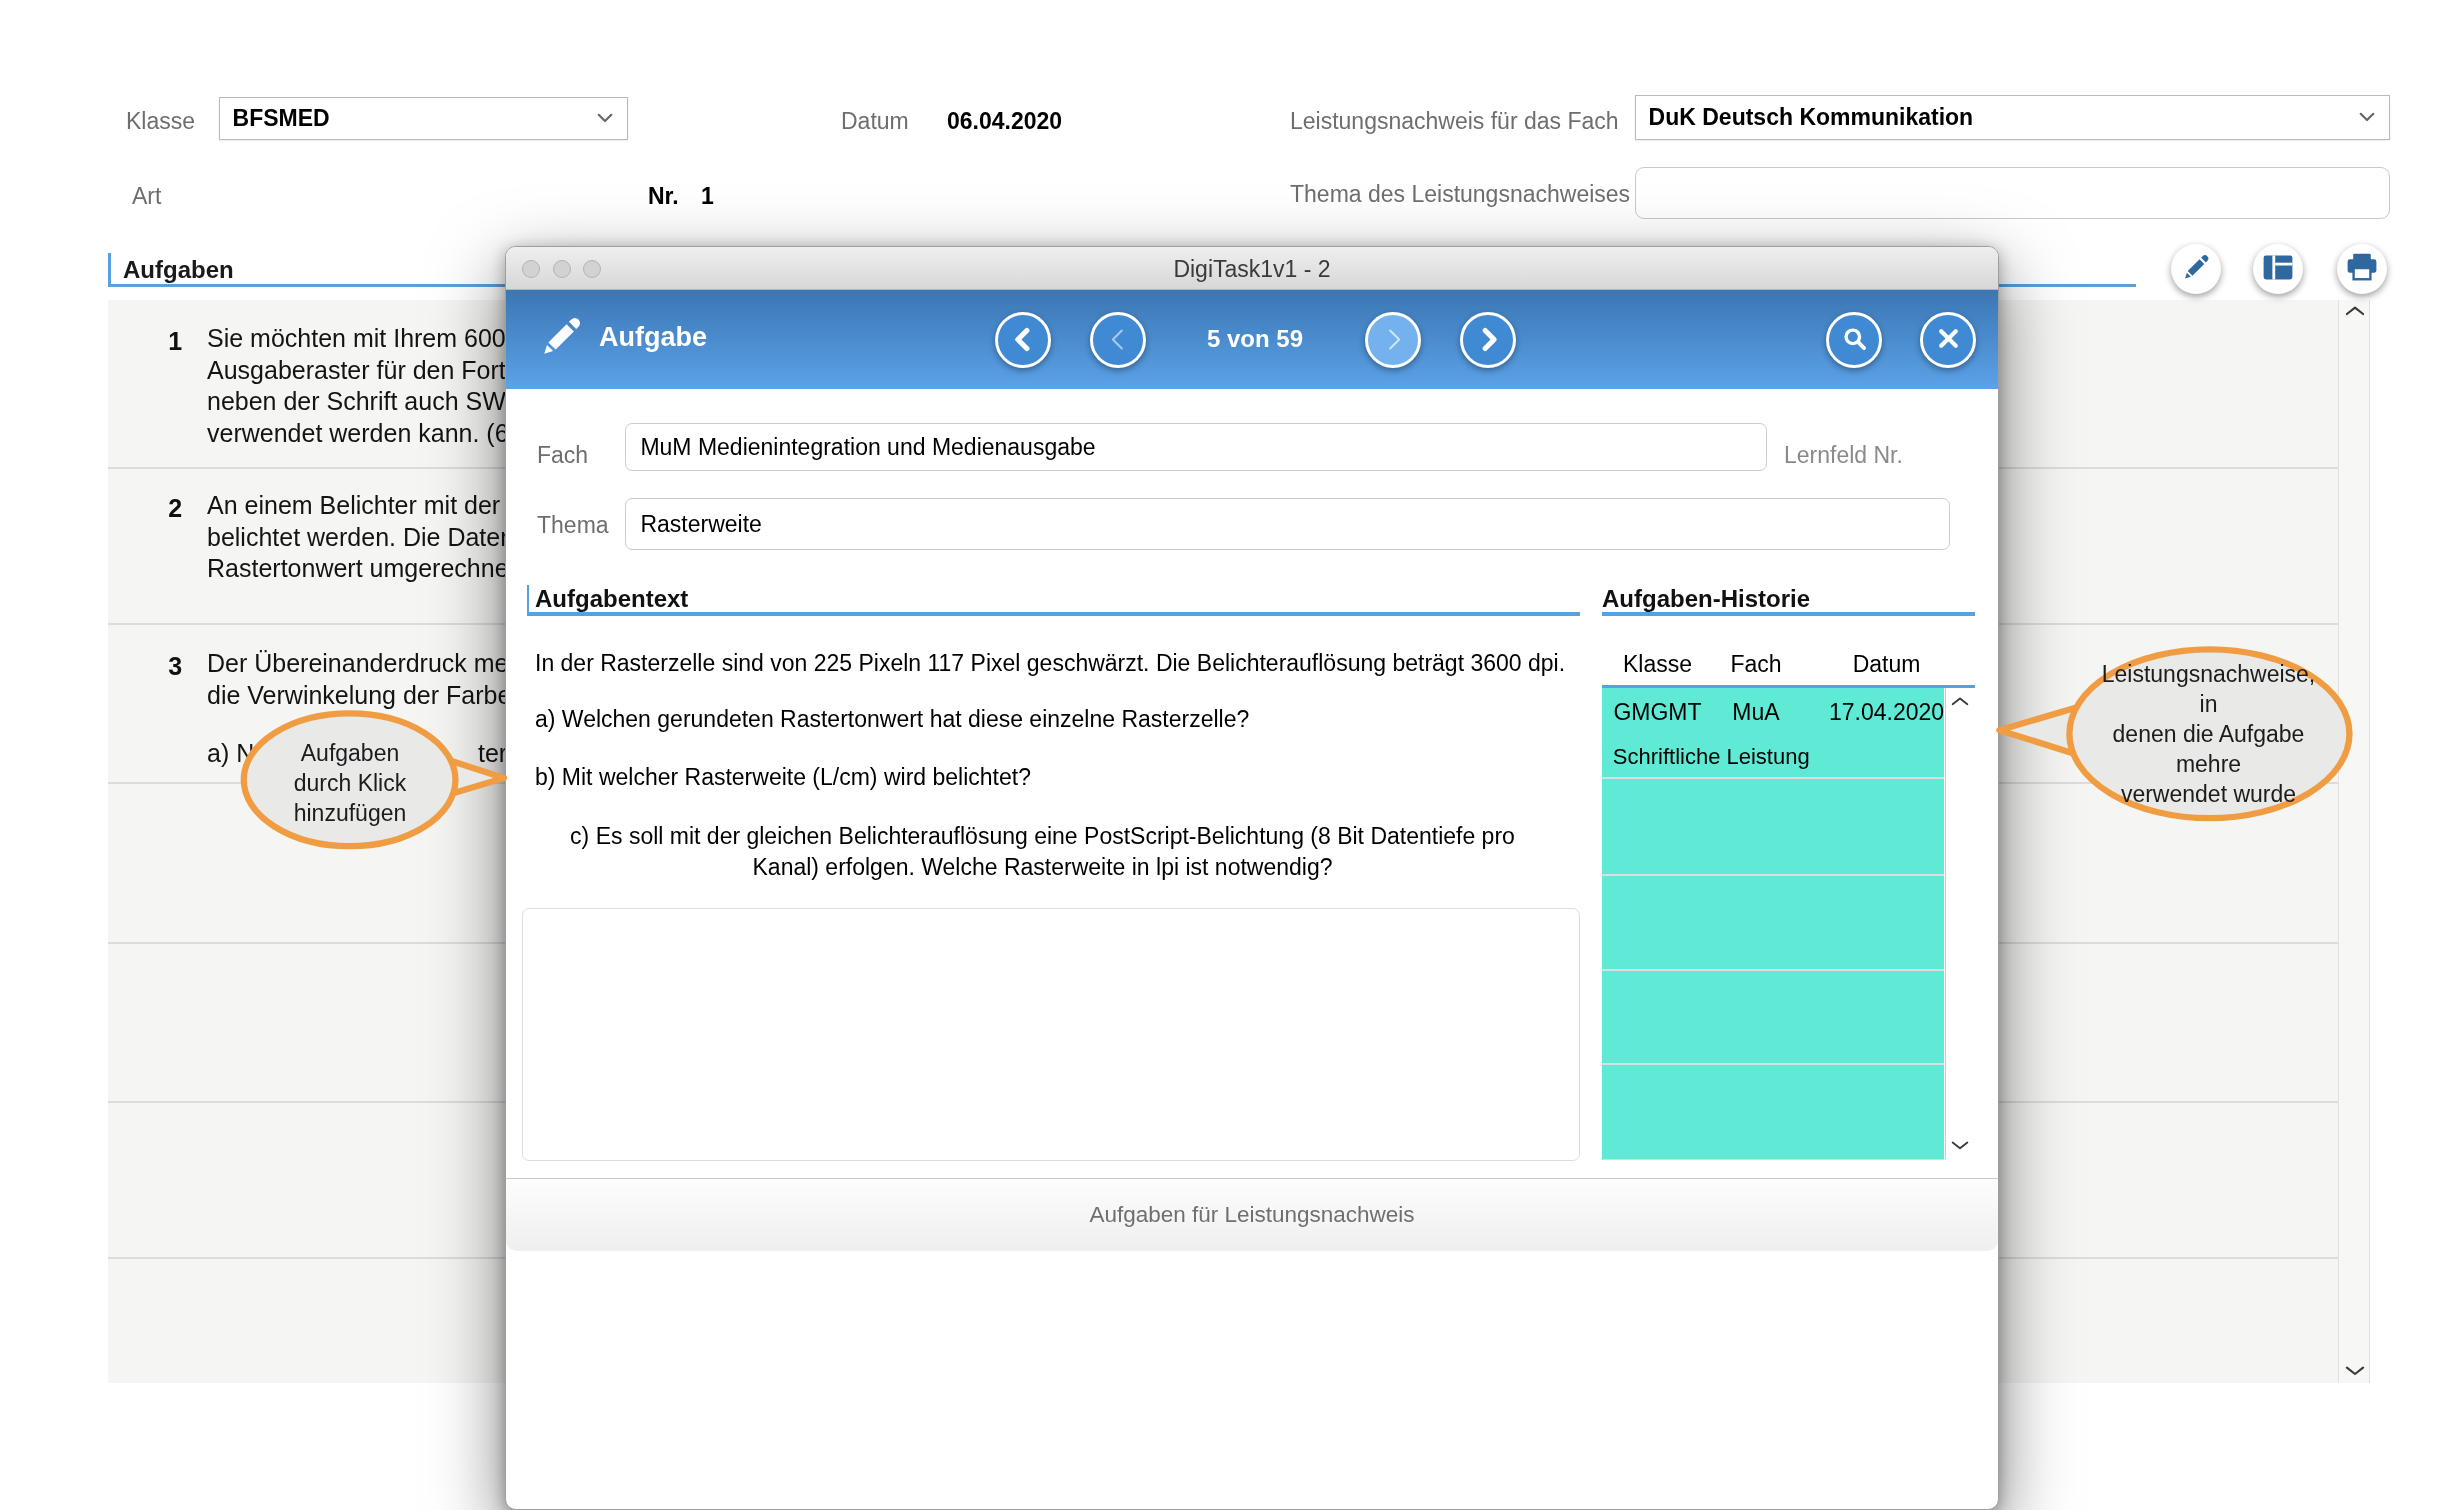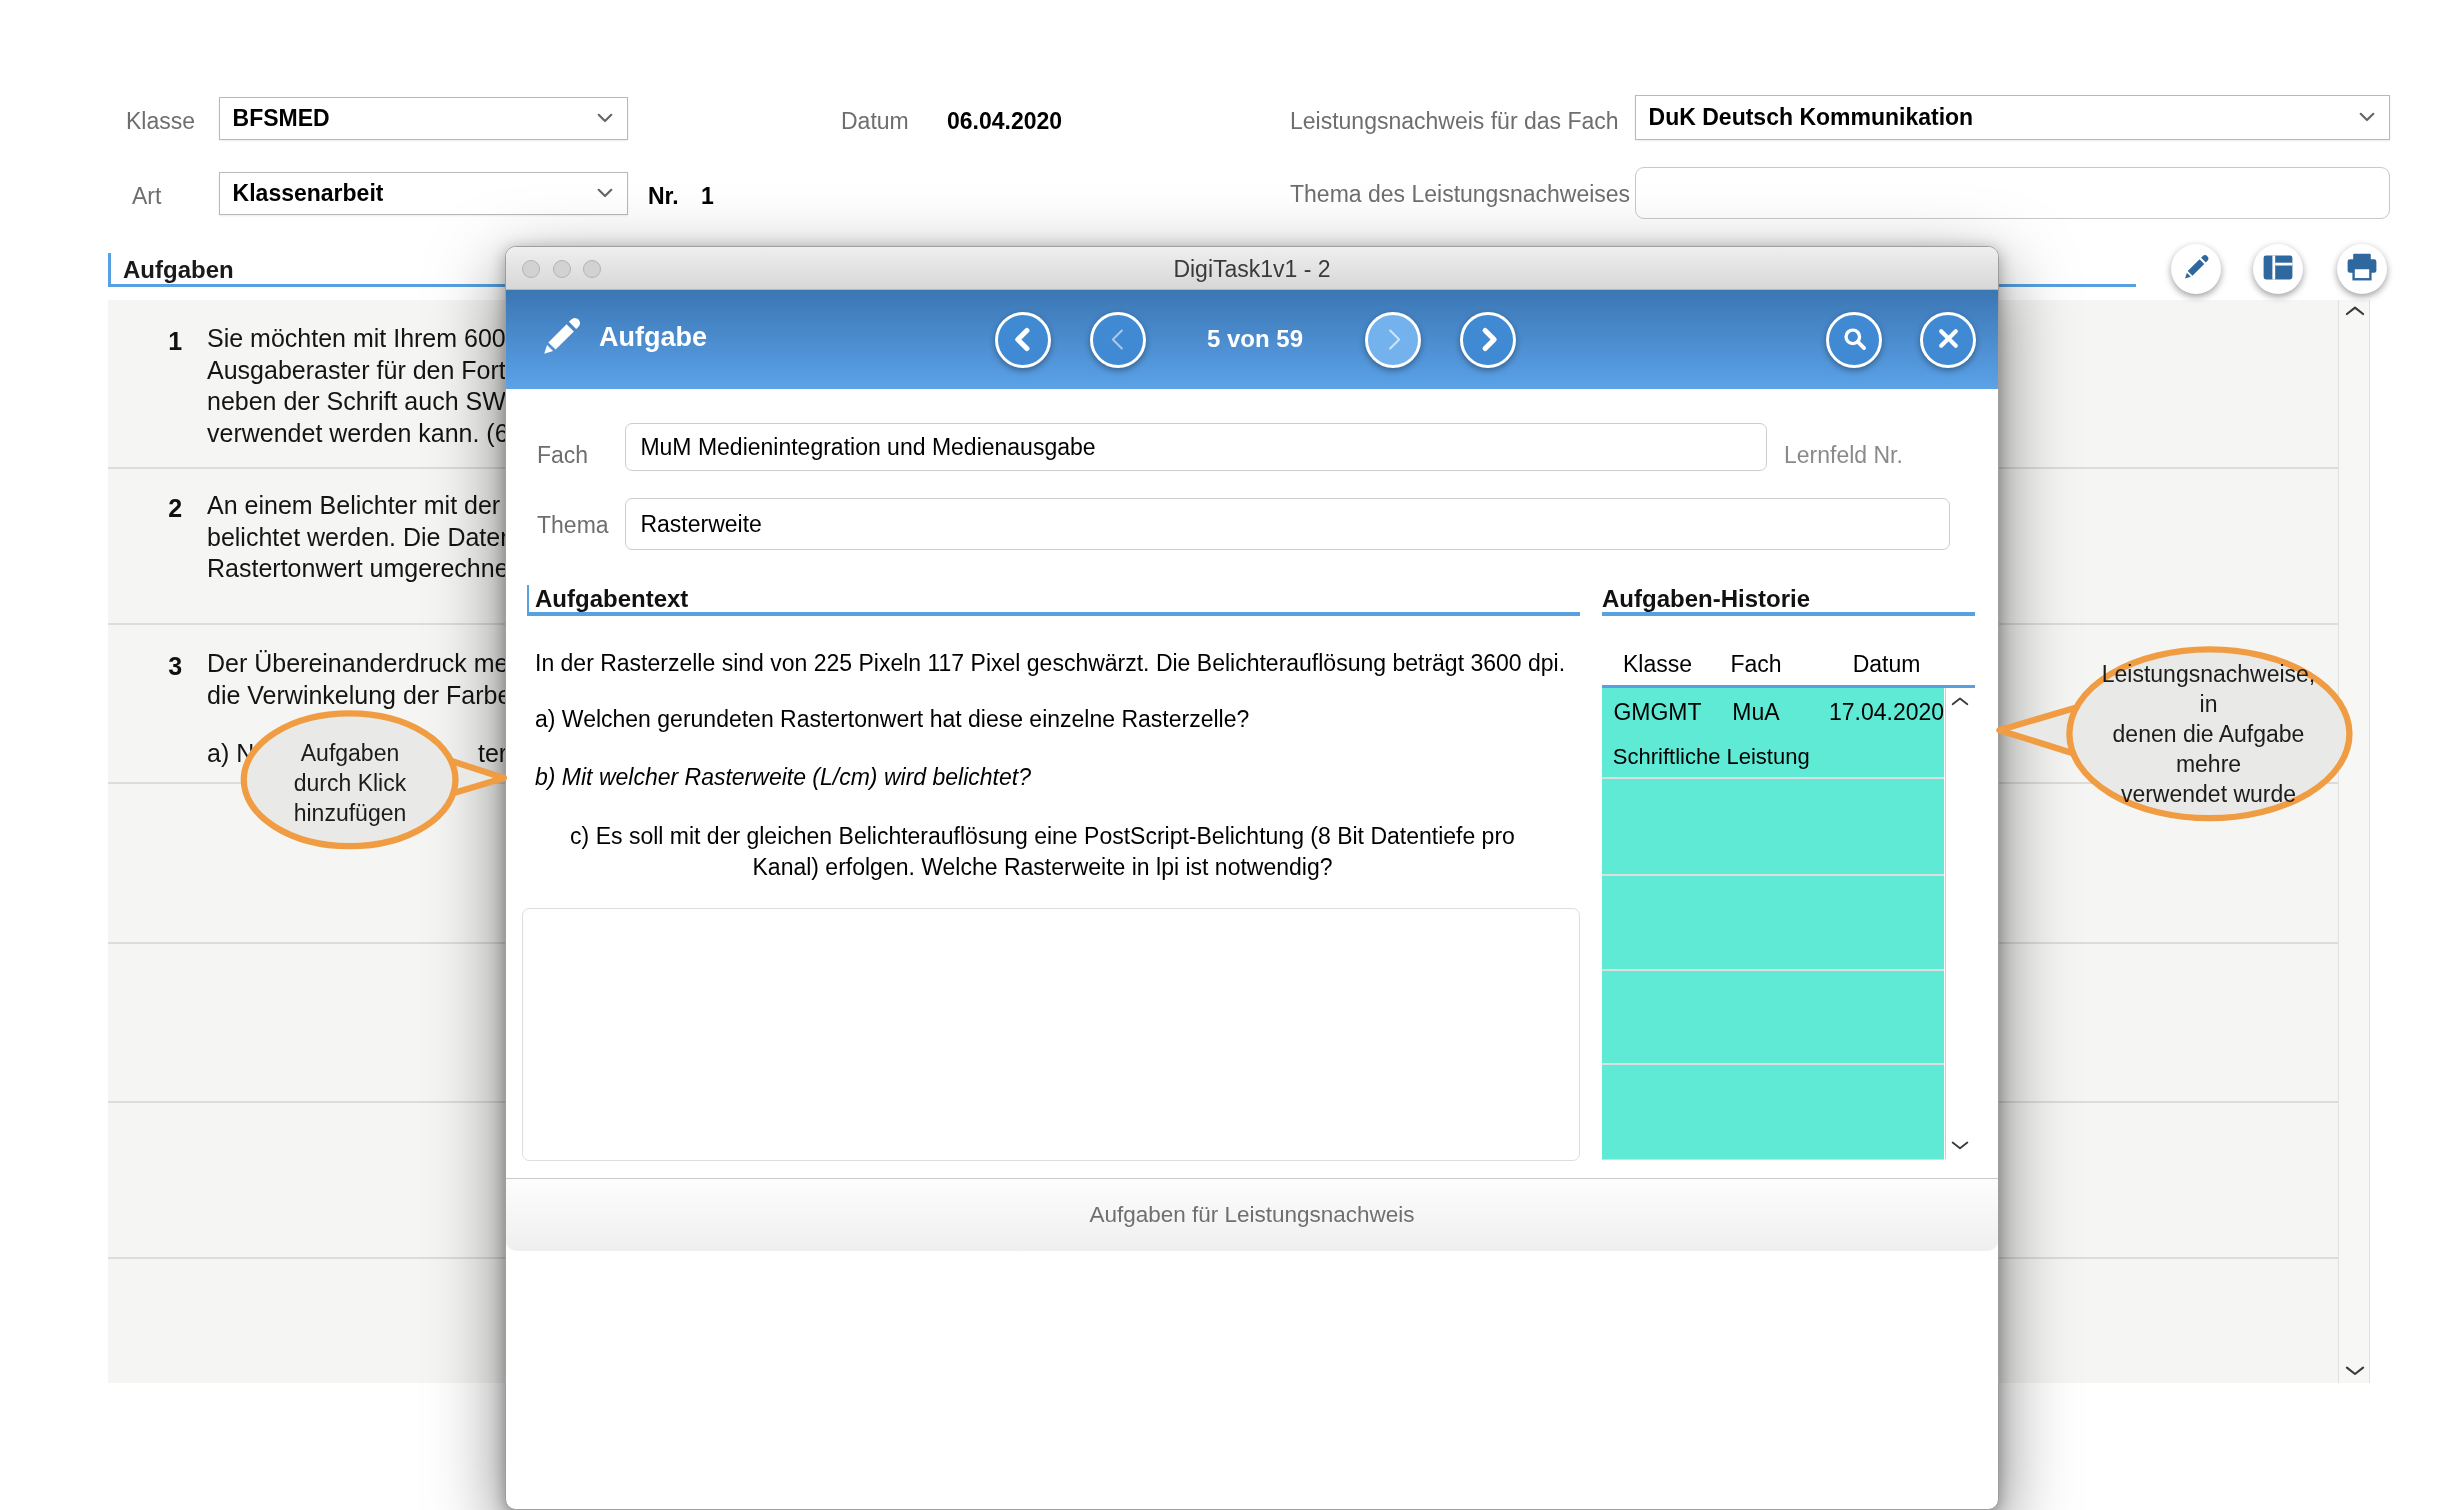--- a/index.html
+++ b/index.html
@@ -92,28 +92,20 @@
   <div class="abs select" style="left:1635px;top:95px;width:755px;height:45px;">
     <span class="sval">DuK Deutsch Kommunikation</span>
     <span>
       <svg width="18" height="10.8" viewBox="0 0 20 12">
           <polyline points="3,2 10,9 17,2" fill="none" stroke="#666" stroke-width="2.4" stroke-linecap="round" stroke-linejoin="round"></polyline>
         </svg>
     </span>
   </div>
 
   <div class="abs lbl" style="left:132px;top:183px;">Art</div>
-  <div class="abs select" style="left:219px;top:172px;width:409px;height:43px;">
-    <span class="sval">Klassenarbeit</span>
-    <span>
-      <svg width="18" height="10.8" viewBox="0 0 20 12">
-          <polyline points="3,2 10,9 17,2" fill="none" stroke="#666" stroke-width="2.4" stroke-linecap="round" stroke-linejoin="round"></polyline>
-        </svg>
-    </span>
-  </div>
   <div class="abs val" style="left:648px;top:183px;">Nr.</div>
   <div class="abs val" style="left:701px;top:183px;">1</div>
 
   <div class="abs lbl" style="left:1290px;top:181px;">Thema des Leistungsnachweises</div>
   <input class="abs txtinput" style="left: 1635px; top: 167px; width: 755px; height: 52px;" value="">
 
   <div class="abs tab-label" style="left:123px;top:256px;">Aufgaben</div>
   <div class="abs tabline" style="left:108px;top:253px;width:2.7px;height:33px;"></div>
   <div class="abs tabline" style="left:108px;top:284px;width:2028px;height:2.7px;"></div>
 
@@ -245,21 +237,21 @@
 
     <div class="abs dlg-label" style="left:31px;top:265px;">Thema</div>
     <input class="abs dlg-input" style="left: 119px; top: 251px; width: 1325px; height: 52px;" value="Rasterweite">
 
     <div class="abs sec-head" style="left:29px;top:338px;">Aufgabentext</div>
     <div class="abs sec-underline" style="left:20.7px;top:338px;width:2.7px;height:30.5px;"></div>
     <div class="abs sec-underline" style="left:20.7px;top:365px;width:1053px;height:3.6px;"></div>
 
     <div class="bodyline" style="left:29px;top:401px;">In der Rasterzelle sind von 225 Pixeln 117 Pixel geschwärzt. Die Belichterauflösung beträgt 3600 dpi.</div>
     <div class="bodyline" style="left:29px;top:457px;">a) Welchen gerundeten Rastertonwert hat diese einzelne Rasterzelle?</div>
-    <div class="bodyline" style="left:29px;top:515px;font-style:italic;">b) Mit welcher Rasterweite (L/cm) wird belichtet?</div>
+    <div class="bodyline" style="left:29px;top:515px;">b) Mit welcher Rasterweite (L/cm) wird belichtet?</div>
     <div class="bodyline wrap" style="left:29px;top:574px;width:1015px;text-align:center;">c) Es soll mit der gleichen Belichterauflösung eine PostScript-Belichtung (8 Bit Datentiefe pro Kanal) erfolgen. Welche Rasterweite in lpi ist notwendig?</div>
 
     <textarea class="abs" id="dlg-textarea" style="left: 16px; top: 661px; width: 1058px; height: 253px;"></textarea>
 
     <div class="abs sec-head" style="left:1096px;top:338px;">Aufgaben-Historie</div>
     <div class="abs sec-underline" style="left:1096px;top:365px;width:373px;height:3.6px;"></div>
 
     <div class="abs hist-grid" style="left:1096px;top:404px;width:373px;">
       <div>Klasse</div>
       <div>Fach</div>

